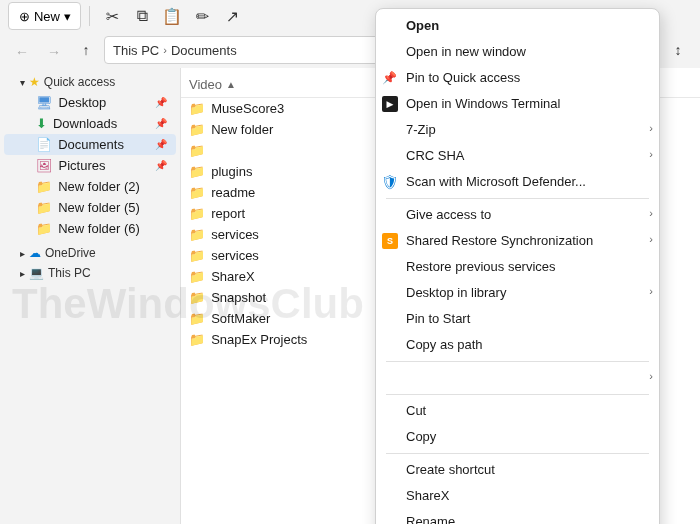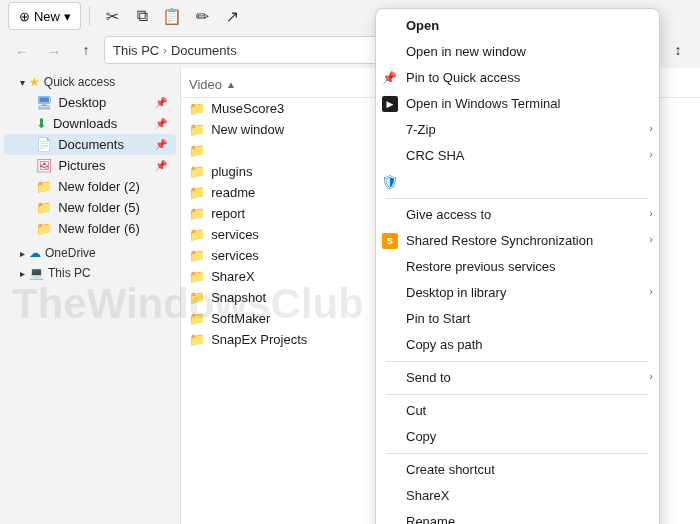--- a/index.html
+++ b/index.html
@@ -316,21 +316,21 @@
       <span>Video</span>
       <span class="sort-arrow">▲</span>
     </div>
 
     <div class="file-item">
       <span class="folder-yellow">📁</span>
       <span>MuseScore3</span>
     </div>
     <div class="file-item">
       <span class="folder-yellow">📁</span>
-      <span>New window</span>
+      <span>New folder</span>
     </div>
     <div class="file-item">
       <span class="folder-yellow">📁</span>
     </div>
     <div class="file-item">
       <span class="folder-yellow">📁</span>
       <span>plugins</span>
     </div>
     <div class="file-item">
       <span class="folder-yellow">📁</span>
@@ -398,20 +398,21 @@
   </div>
 
   <div class="cm-item">
     <span class="cm-item-icon"></span>
     <span class="cm-item-label">CRC SHA</span>
     <span class="arrow">›</span>
   </div>
 
   <div class="cm-item">
     <span class="cm-item-icon" style="color:#0078d4;">🛡</span>
+    <span class="cm-item-label">Scan with Microsoft Defender...</span>
   </div>
 
   <div class="cm-separator"></div>
 
   <div class="cm-item">
     <span class="cm-item-icon"></span>
     <span class="cm-item-label">Give access to</span>
     <span class="arrow">›</span>
   </div>
 
@@ -439,21 +440,20 @@
 
   <div class="cm-item">
     <span class="cm-item-icon"></span>
     <span class="cm-item-label">Copy as path</span>
   </div>
 
   <div class="cm-separator"></div>
 
   <div class="cm-item">
     <span class="cm-item-icon"></span>
-    <span class="cm-item-label">Send to</span>
     <span class="arrow">›</span>
   </div>
 
   <div class="cm-separator"></div>
 
   <div class="cm-item">
     <span class="cm-item-icon"></span>
     <span class="cm-item-label">Cut</span>
   </div>
 

